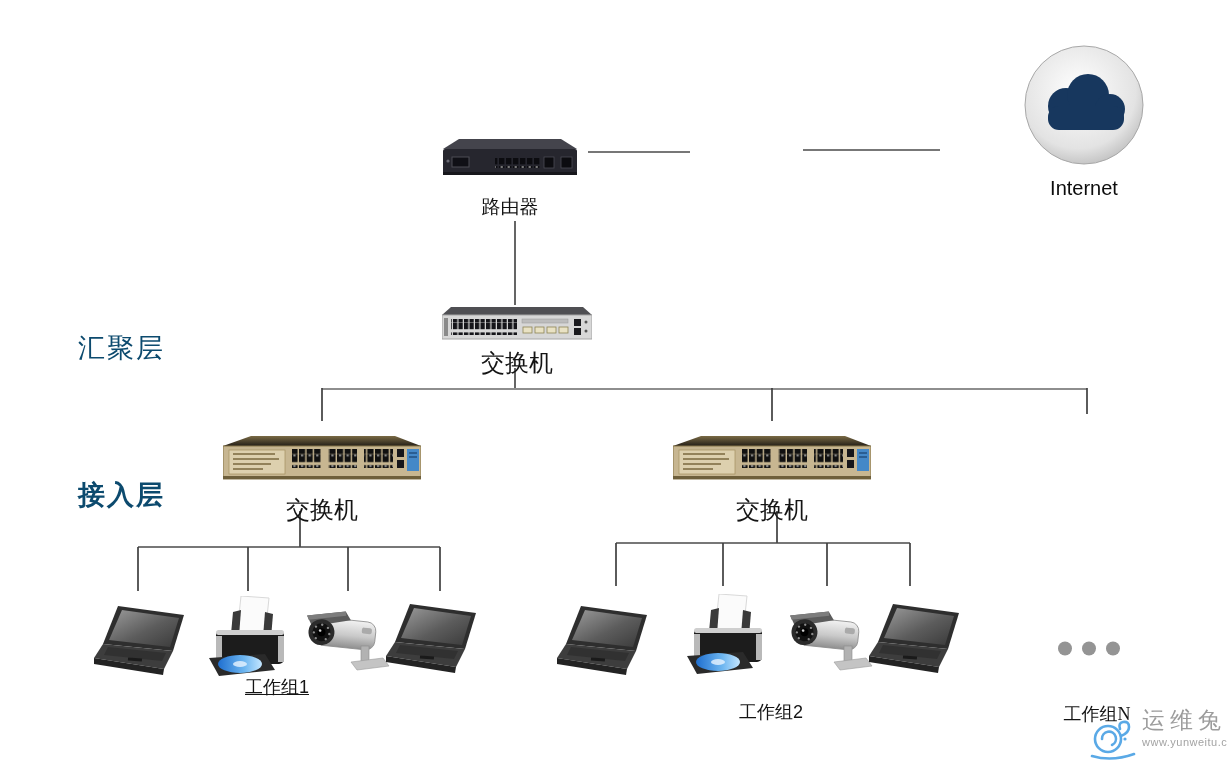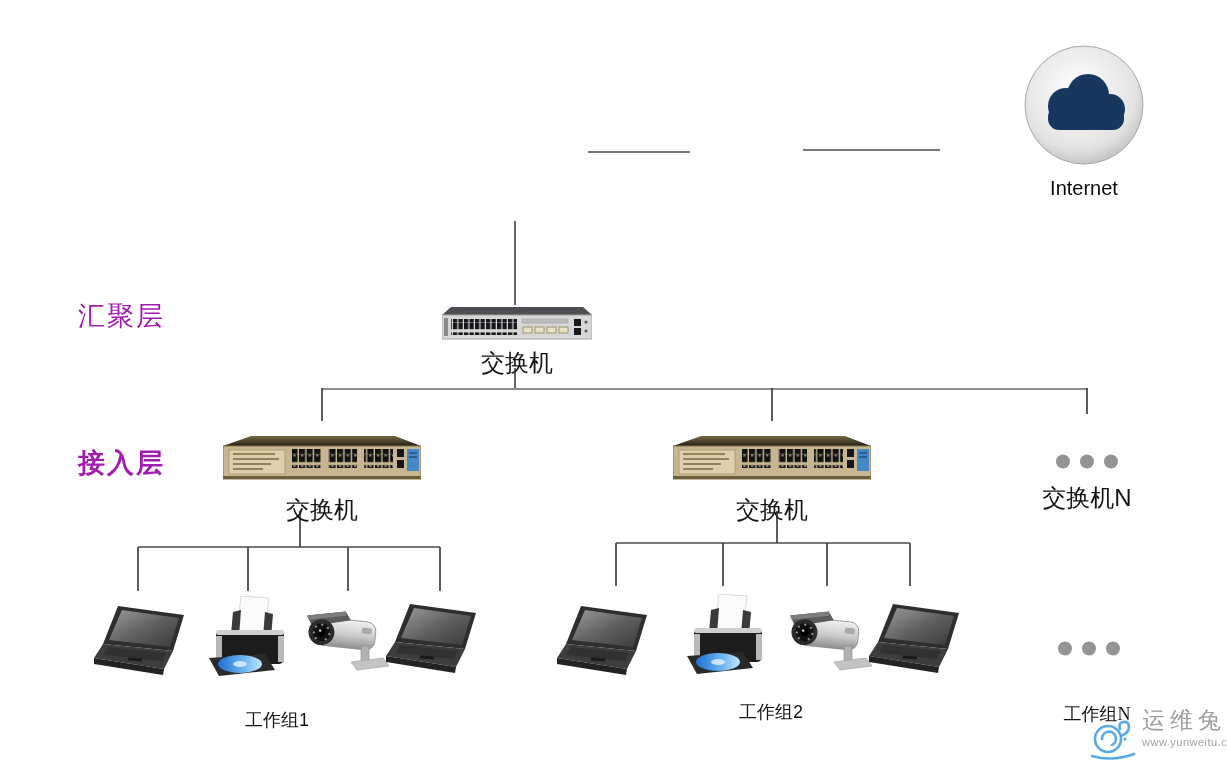--- a/index.html
+++ b/index.html
@@ -4,21 +4,21 @@
 <style>
   html,body{margin:0;padding:0;background:#ffffff;}
   .canvas{
     position:relative;width:1227px;height:771px;background:#ffffff;
     font-family:"Liberation Sans","DejaVu Sans",sans-serif;overflow:hidden;
   }
   .wires{position:absolute;left:0;top:0;width:1227px;height:771px;pointer-events:none;}
   .node{position:absolute;display:flex;flex-direction:column;align-items:center;}
   .node-label{font-size:24px;color:#141414;white-space:nowrap;text-align:center;}
   .top-label{font-size:19px;margin-top:14px;}
-  .layer-label{position:absolute;font-size:27px;color:#a21caf;letter-spacing:2px;}
+  .layer-label{position:absolute;font-size:27px;color:#0c4a6e;letter-spacing:2px;margin-top:32px;}
   .wg-label{position:absolute;font-size:18px;color:#141414;white-space:nowrap;transform:translateX(-50%);}
   .dev{position:absolute;}
   .watermark{position:absolute;left:1088px;top:706px;display:flex;align-items:flex-start;}
   .wm-text{margin-left:4px;}
   .wm-brand{font-size:23px;color:#9c9c9c;letter-spacing:5px;line-height:1.3;white-space:nowrap;}
   .wm-site{font-size:11px;color:#a3a3a3;letter-spacing:.5px;white-space:nowrap;}
 </style>
 </head>
 <body>
 
@@ -86,20 +86,33 @@
     <path d="M616,543 H910" stroke="#4a4a4a" stroke-width="1.7" fill="none"></path>
     <path d="M616,543 V586" stroke="#3f3f3f" stroke-width="1.7" fill="none"></path>
     <path d="M723,543 V586" stroke="#3f3f3f" stroke-width="1.7" fill="none"></path>
     <path d="M827,543 V586" stroke="#3f3f3f" stroke-width="1.7" fill="none"></path>
     <path d="M910,543 V586" stroke="#3f3f3f" stroke-width="1.7" fill="none"></path>
   </svg>
 
   <div class="layer-label" style="left:78px;top:298px;">汇聚层</div>
   <div class="layer-label" style="left:78px;top:445px;font-weight:bold;">接入层</div>
 
+  <div class="node" style="left:443px;top:136px;width:134px;">
+    <svg width="134" height="44" viewBox="0 0 134 44">
+      <polygon points="16,3 118,3 134,13 0,13" fill="#44444c"></polygon>
+      <rect x="0" y="13" width="134" height="25" rx="2" fill="#26262e"></rect>
+      <rect x="0" y="36" width="134" height="3" fill="#17171c"></rect>
+      <rect x="9" y="21" width="17" height="10" fill="#101016" stroke="#4c4c55" stroke-width="1"></rect>
+      <circle cx="5" cy="25" r="1.6" fill="#6a6a74"></circle>
+      <rect x="52" y="22" width="46" height="10" fill="url(#portPatR)"></rect>
+      <rect x="101" y="21" width="10" height="11" fill="#0c0c10" stroke="#4c4c55" stroke-width="0.8"></rect>
+      <rect x="118" y="21" width="11" height="11" fill="#0c0c10" stroke="#4c4c55" stroke-width="0.8"></rect>
+    </svg>
+    <div class="node-label top-label">路由器</div>
+  </div>
 
 
   <div class="node" style="left:1022px;top:43px;width:124px;">
     <svg width="124" height="124" viewBox="0 0 124 124">
       <circle cx="62" cy="62" r="59" fill="url(#radGrey)" stroke="#a8a8a8" stroke-width="1"></circle>
       <g fill="#17375e">
         <circle cx="44" cy="63" r="18"></circle>
         <circle cx="66" cy="52" r="21"></circle>
         <circle cx="88" cy="66" r="15"></circle>
         <rect x="26" y="63" width="76" height="24" rx="11"></rect>
@@ -170,28 +183,20 @@
       <rect x="141" y="13" width="29" height="19" fill="url(#portPatB)"></rect>
       <rect x="174" y="13" width="7" height="8" fill="#16161a"></rect>
       <rect x="174" y="24" width="7" height="8" fill="#16161a"></rect>
       <rect x="184" y="13" width="12" height="22" fill="#4488c8"></rect>
       <rect x="186" y="16" width="8" height="2" fill="#2a5e93"></rect>
       <rect x="186" y="20" width="8" height="2" fill="#2a5e93"></rect>
     </svg>
     <div class="node-label" style="margin-top:10px;">交换机</div>
   </div>
 
-  <div class="node" style="left:1046px;top:453px;width:82px;">
-    <svg width="64" height="17" viewBox="0 0 64 17">
-      <circle cx="8" cy="8.5" r="7" fill="#949494"></circle>
-      <circle cx="32" cy="8.5" r="7" fill="#949494"></circle>
-      <circle cx="56" cy="8.5" r="7" fill="#949494"></circle>
-    </svg>
-    <div class="node-label" style="margin-top:12px;">交换机N</div>
-  </div>
 
   <div class="dev" style="left:94px;top:606px;">
     <svg width="92" height="76" viewBox="0 0 92 76">
       <polygon points="24,0 90,9 79,45 9,38" fill="#2e2e2e"></polygon>
       <polygon points="28,4 85,12 76,41 15,34" fill="url(#screenGrad)"></polygon>
       <polygon points="9,38 79,45 70,63 0,52" fill="#3d3d3d"></polygon>
       <polygon points="14,41 72,47 68,55 10,49" fill="#2a2a2a" opacity="0.6"></polygon>
       <polygon points="0,52 70,63 69,69 0,58" fill="#232323"></polygon>
       <rect x="34" y="52" width="14" height="3" transform="rotate(5 41 53)" fill="#1a1a1a"></rect>
     </svg>
@@ -238,21 +243,21 @@
   <div class="dev" style="left:386px;top:604px;">
     <svg width="92" height="76" viewBox="0 0 92 76">
       <polygon points="24,0 90,9 79,45 9,38" fill="#2e2e2e"></polygon>
       <polygon points="28,4 85,12 76,41 15,34" fill="url(#screenGrad)"></polygon>
       <polygon points="9,38 79,45 70,63 0,52" fill="#3d3d3d"></polygon>
       <polygon points="14,41 72,47 68,55 10,49" fill="#2a2a2a" opacity="0.6"></polygon>
       <polygon points="0,52 70,63 69,69 0,58" fill="#232323"></polygon>
       <rect x="34" y="52" width="14" height="3" transform="rotate(5 41 53)" fill="#1a1a1a"></rect>
     </svg>
   </div>
-  <div class="wg-label" style="left:277px;top:708px;">工作组1</div>
+  <div class="wg-label" style="left:277px;top:675px;text-decoration:underline;">工作组1</div>
 
   <div class="dev" style="left:557px;top:606px;">
     <svg width="92" height="76" viewBox="0 0 92 76">
       <polygon points="24,0 90,9 79,45 9,38" fill="#2e2e2e"></polygon>
       <polygon points="28,4 85,12 76,41 15,34" fill="url(#screenGrad)"></polygon>
       <polygon points="9,38 79,45 70,63 0,52" fill="#3d3d3d"></polygon>
       <polygon points="14,41 72,47 68,55 10,49" fill="#2a2a2a" opacity="0.6"></polygon>
       <polygon points="0,52 70,63 69,69 0,58" fill="#232323"></polygon>
       <rect x="34" y="52" width="14" height="3" transform="rotate(5 41 53)" fill="#1a1a1a"></rect>
     </svg>

